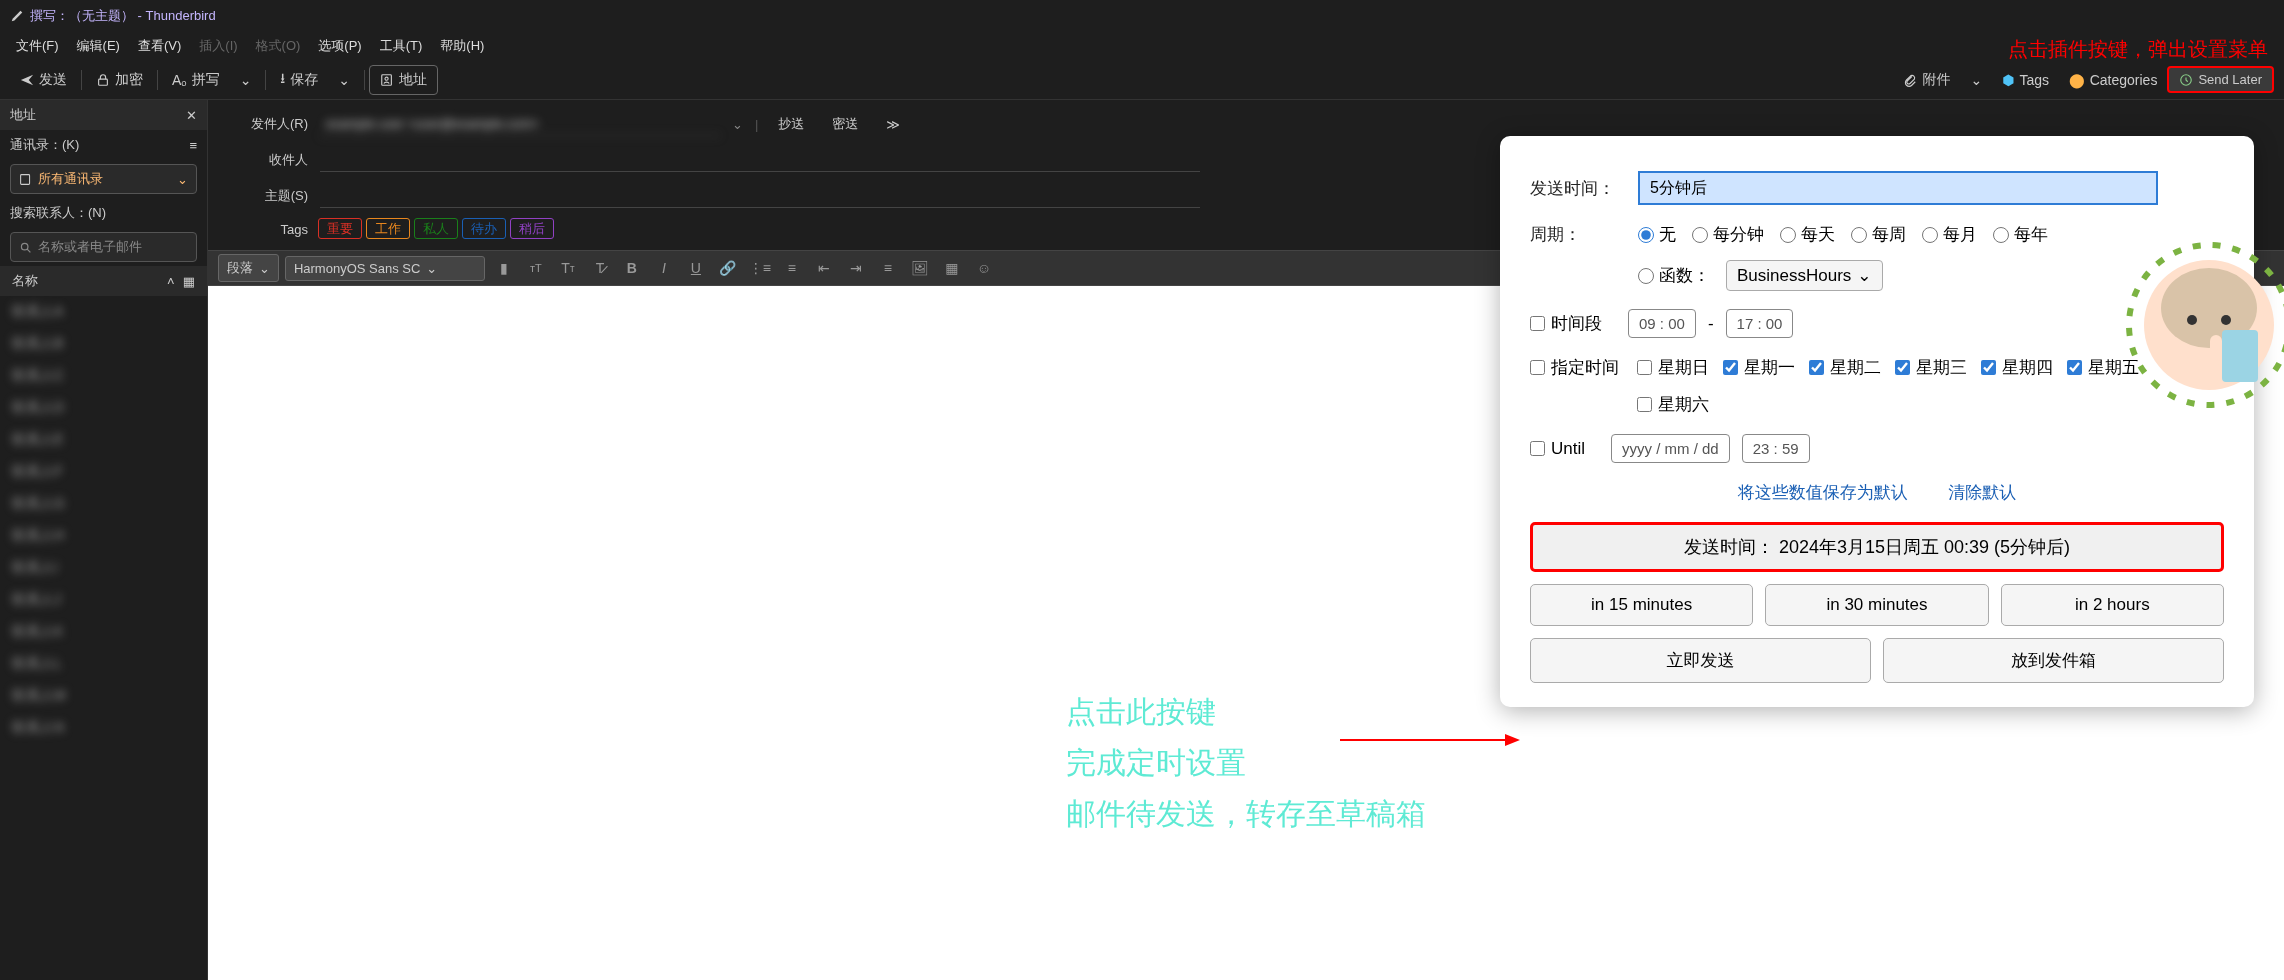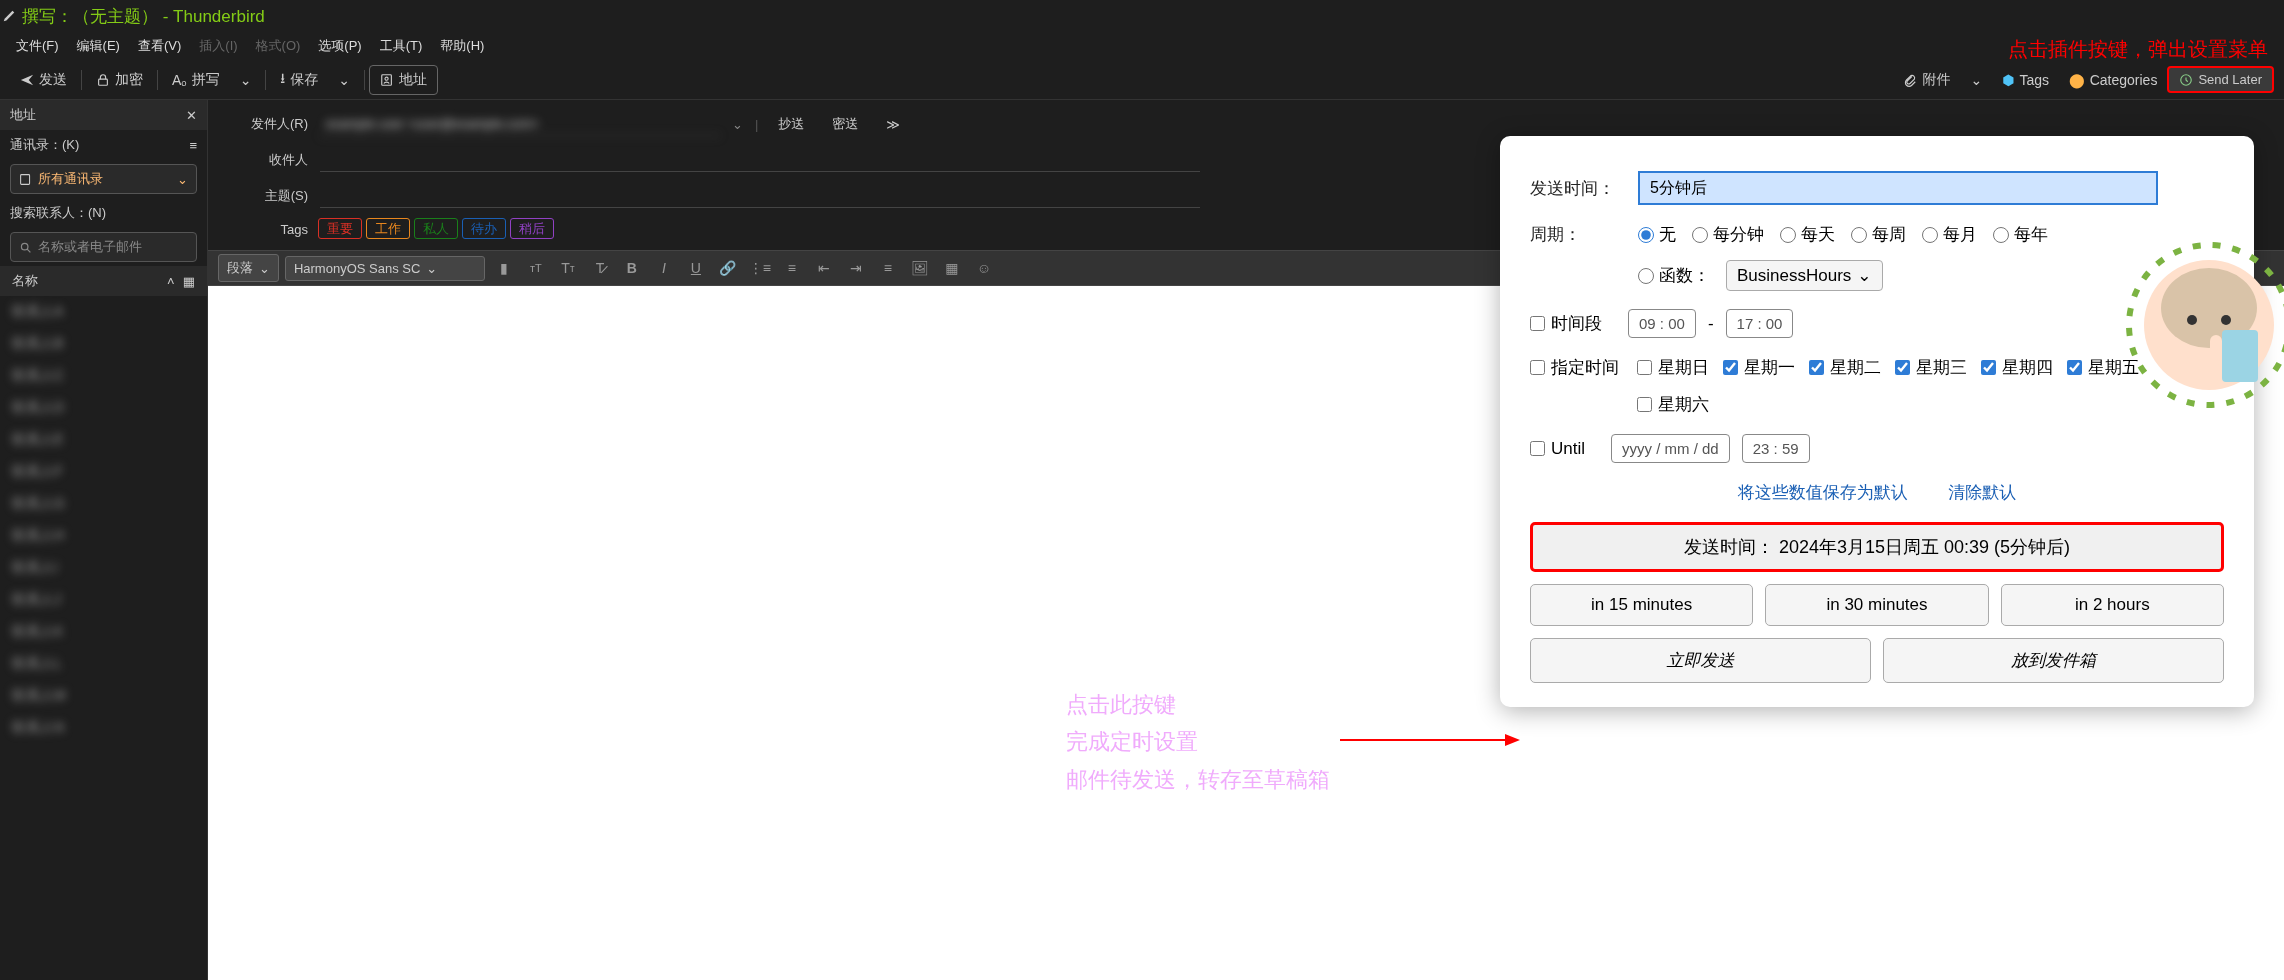--- a/index.html
+++ b/index.html
@@ -1,17 +1,17 @@
 <!DOCTYPE html>
 <html><head>
 <meta charset="utf-8">
 <style>
 * { margin: 0; padding: 0; box-sizing: border-box; font-family: "Segoe UI", "Microsoft YaHei", sans-serif; }
 body { background: #1e1e1e; color: #ccc; font-size: 13px; overflow: hidden; width: 2284px; height: 980px; transform-origin: top left; }
-.titlebar { height: 32px; background: #1e1e1e; display: flex; align-items: center; padding: 0 2px; color: #84cc16; font-size: 17px; gap: 6px; }
+.titlebar { height: 32px; background: #1e1e1e; display: flex; align-items: center; padding: 0 10px; color: #c4b5fd; font-size: 13px; gap: 6px; }
 .titlebar svg { width: 14px; height: 14px; }
 .menubar { height: 28px; background: #1e1e1e; display: flex; align-items: center; padding: 0 8px; gap: 2px; }
 .menubar .mi { padding: 4px 8px; color: #ddd; cursor: pointer; font-size: 13px; }
 .menubar .mi.disabled { color: #666; }
 .toolbar { height: 40px; background: #1e1e1e; display: flex; align-items: center; padding: 0 10px; border-bottom: 1px solid #333; }
 .toolbar .tbtn { display: flex; align-items: center; gap: 5px; padding: 5px 10px; color: #ccc; cursor: pointer; font-size: 14px; }
 .toolbar .sep { width: 1px; height: 20px; background: #444; margin: 0 4px; }
 .toolbar .spacer { flex: 1; }
 .addr-btn { border: 1px solid #666; border-radius: 4px; padding: 4px 10px; display: flex; align-items: center; gap: 5px; }
 .send-later-btn { border: 2px solid #ff0000; border-radius: 4px; padding: 4px 10px; display: flex; align-items: center; gap: 5px; background: #3a3a3a; }
@@ -31,38 +31,38 @@
 .hdr-input { flex: 1; max-width: 880px; background: transparent; border: none; border-bottom: 1px solid #444; color: #ccc; padding: 4px 6px; font-size: 13px; }
 .hdr-input.from { filter: blur(5px); max-width: 400px; }
 .hdr-extra { color: #ccc; padding: 0 8px; cursor: pointer; }
 .tags-row { display: flex; align-items: center; padding: 6px 20px; gap: 10px; }
 .tag { border: 1px solid; border-radius: 3px; padding: 2px 8px; font-size: 13px; }
 .fmt-toolbar { height: 36px; background: #333; display: flex; align-items: center; padding: 0 10px; gap: 6px; border-top: 1px solid #444; border-bottom: 1px solid #444; }
 .fmt-sel { background: #444; border: 1px solid #666; color: #ccc; padding: 4px 8px; border-radius: 3px; font-size: 13px; display: flex; align-items: center; gap: 6px; }
 .fmt-btn { width: 26px; height: 26px; display: flex; align-items: center; justify-content: center; color: #999; cursor: pointer; font-size: 14px; }
 .compose-body { flex: 1; background: #fff; position: relative; }
 .annotation-top { position: absolute; top: 36px; right: 16px; color: #ff0000; font-size: 20px; font-weight: 500; }
-.annotation-mid { position: absolute; top: 686px; left: 1066px; color: #f0abfc; font-size: 22px; line-height: 1.7; }
+.annotation-mid { position: absolute; top: 686px; left: 1066px; color: #5eead4; font-size: 30px; line-height: 1.7; }
 .arrow { position: absolute; top: 730px; left: 1340px; }
 .popup { position: absolute; top: 136px; right: 30px; width: 754px; background: #fff; border-radius: 10px; box-shadow: 0 4px 24px rgba(0,0,0,0.3); padding: 35px 30px 24px; color: #000; font-size: 17px; }
 .popup-row { display: flex; align-items: center; margin-bottom: 18px; gap: 12px; }
 .popup-label { width: 96px; color: #222; }
 .popup-input { border: 2px solid #2e7cd6; padding: 6px 10px; font-size: 16px; width: 520px; background: #cfe4ff; }
 .date-box, .time-box { border: 1px solid #888; border-radius: 4px; padding: 5px 10px; color: #555; font-size: 15px; display: inline-flex; align-items: center; gap: 6px; }
 .radio-group { display: flex; align-items: center; gap: 16px; flex-wrap: wrap; }
 .radio-opt { display: flex; align-items: center; gap: 5px; }
 .radio-opt input[type=radio] { width: 16px; height: 16px; accent-color: #2e7cd6; }
 .func-sel { border: 1px solid #aaa; border-radius: 4px; padding: 4px 10px; background: #f5f5f5; display: inline-flex; align-items: center; gap: 6px; }
 .chk { display: inline-flex; align-items: center; gap: 6px; margin-right: 14px; }
 .chk input { width: 15px; height: 15px; accent-color: #2e7cd6; }
 .links { text-align: center; margin: 14px 0 18px; }
 .links a { color: #1a5fb4; text-decoration: none; margin: 0 18px; font-size: 17px; }
 .big-btn { border: 3px solid #ff0000; border-radius: 5px; padding: 10px; text-align: center; font-size: 18px; background: #f0f0f0; margin-bottom: 12px; cursor: pointer; }
 .btn-row3 { display: flex; gap: 12px; margin-bottom: 12px; }
-.btn-row2 { display: flex; gap: 12px; font-style: italic; }
+.btn-row2 { display: flex; gap: 12px; }
 .small-btn { flex: 1; border: 1px solid #aaa; border-radius: 5px; padding: 10px; text-align: center; font-size: 17px; background: #f5f5f5; cursor: pointer; }
 .avatar { position: absolute; top: 230px; right: -20px; width: 190px; height: 190px; border-radius: 50%; overflow: visible; pointer-events: none; }
 </style>
 </head>
 <body>
 
 <div class="titlebar">
   <svg viewBox="0 0 16 16" fill="#ccc">
       <path d="M12 2l2 2-9 9-3 1 1-3 9-9z"></path>
     </svg>

